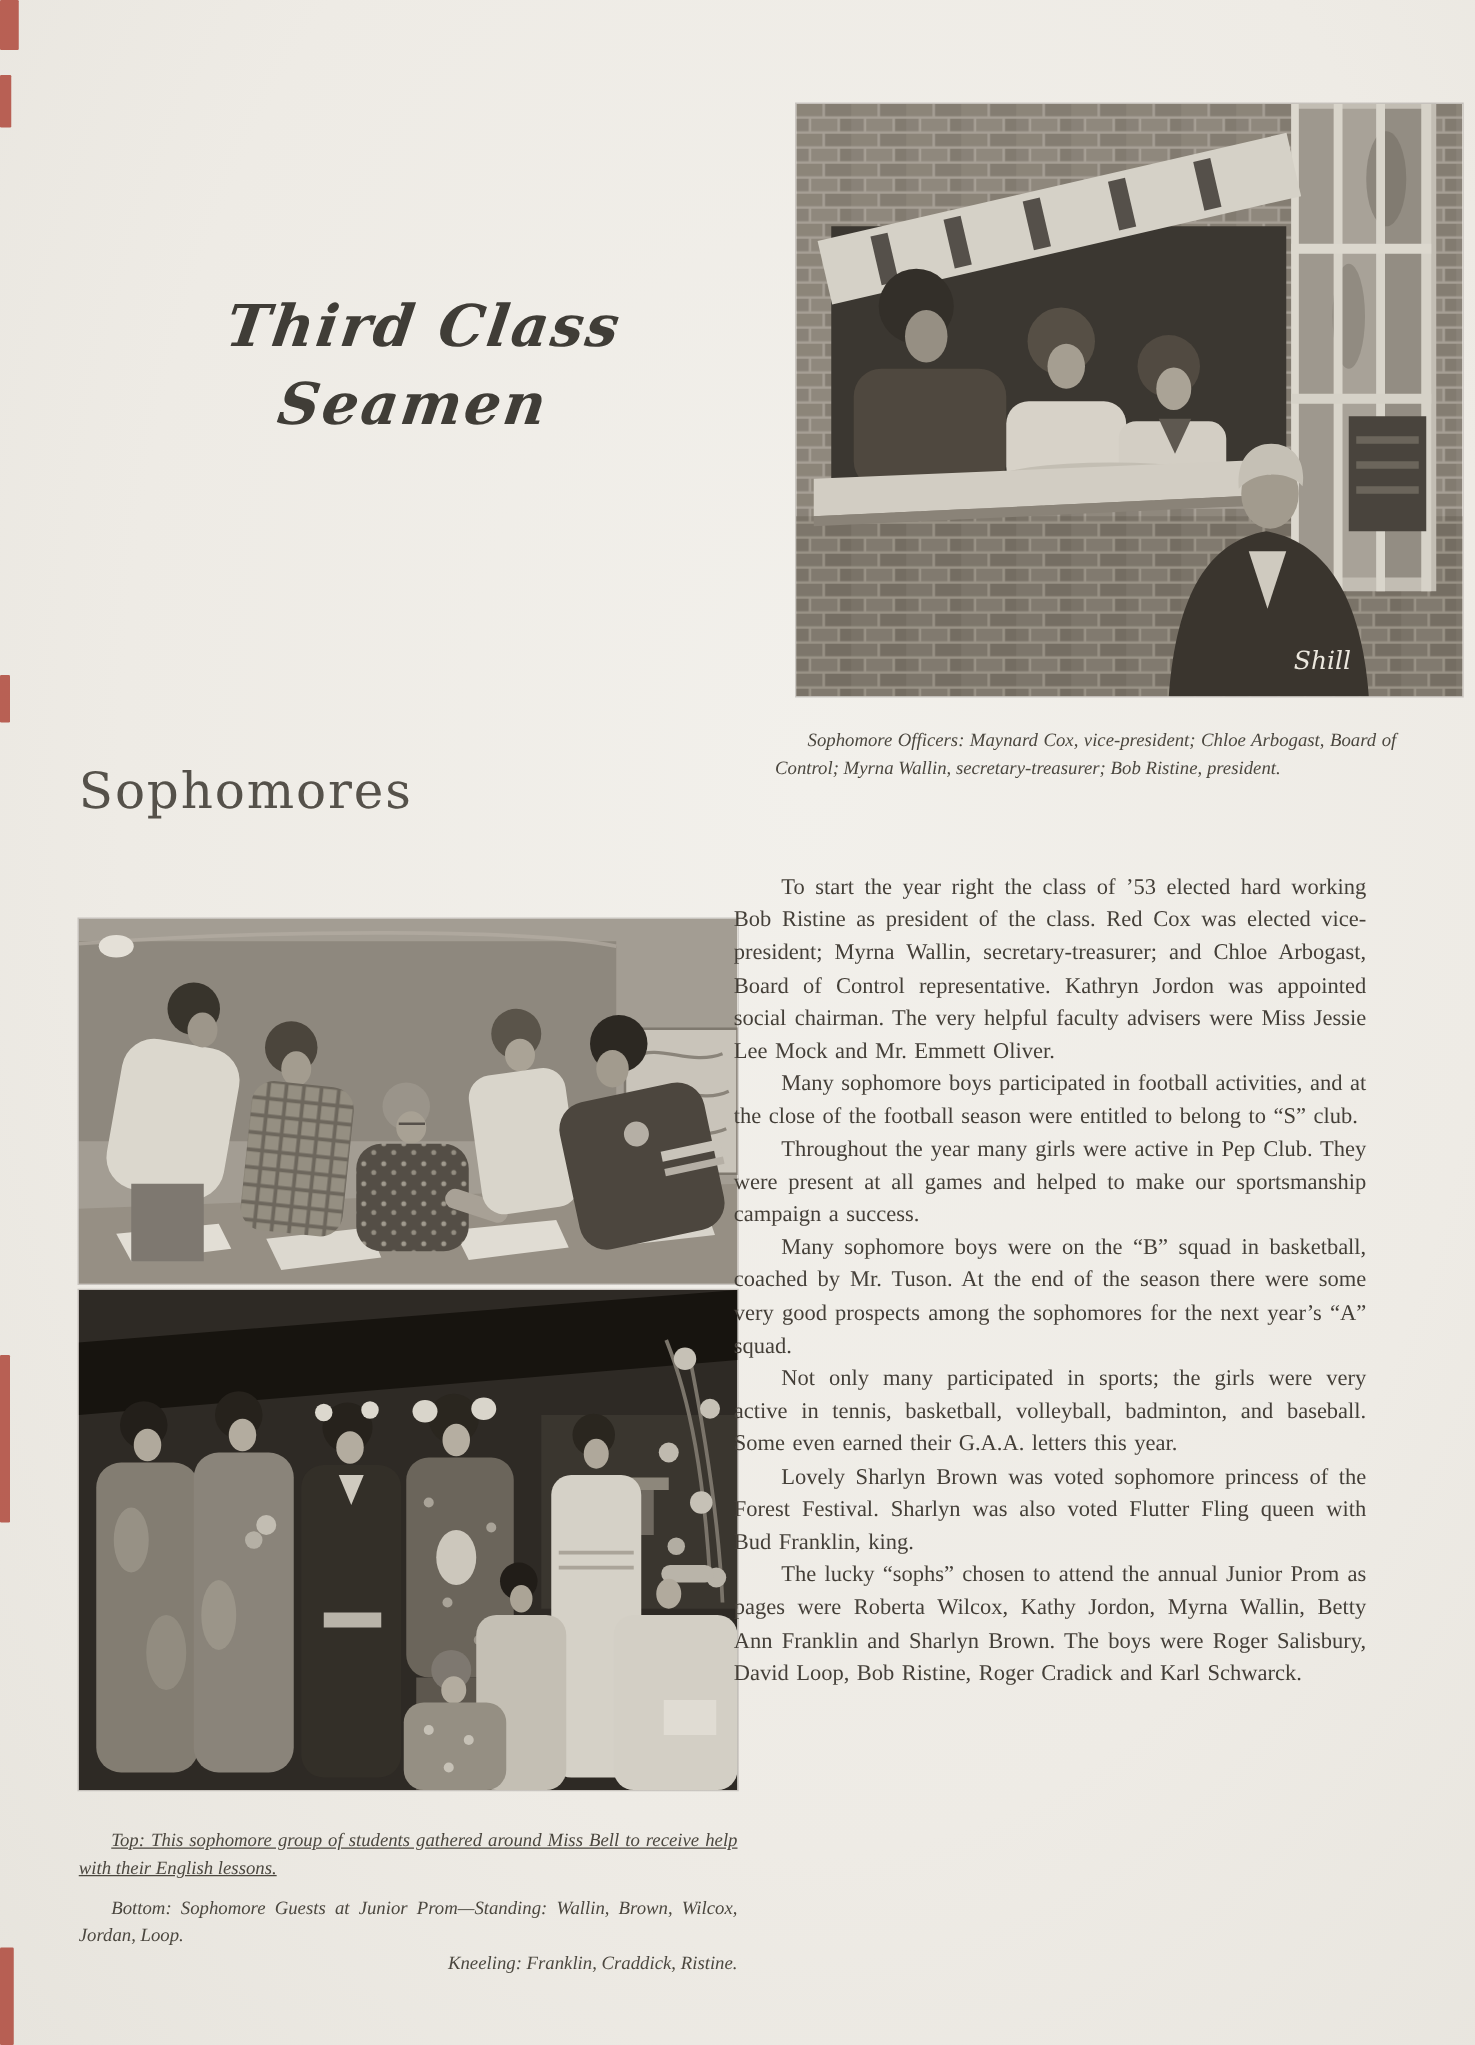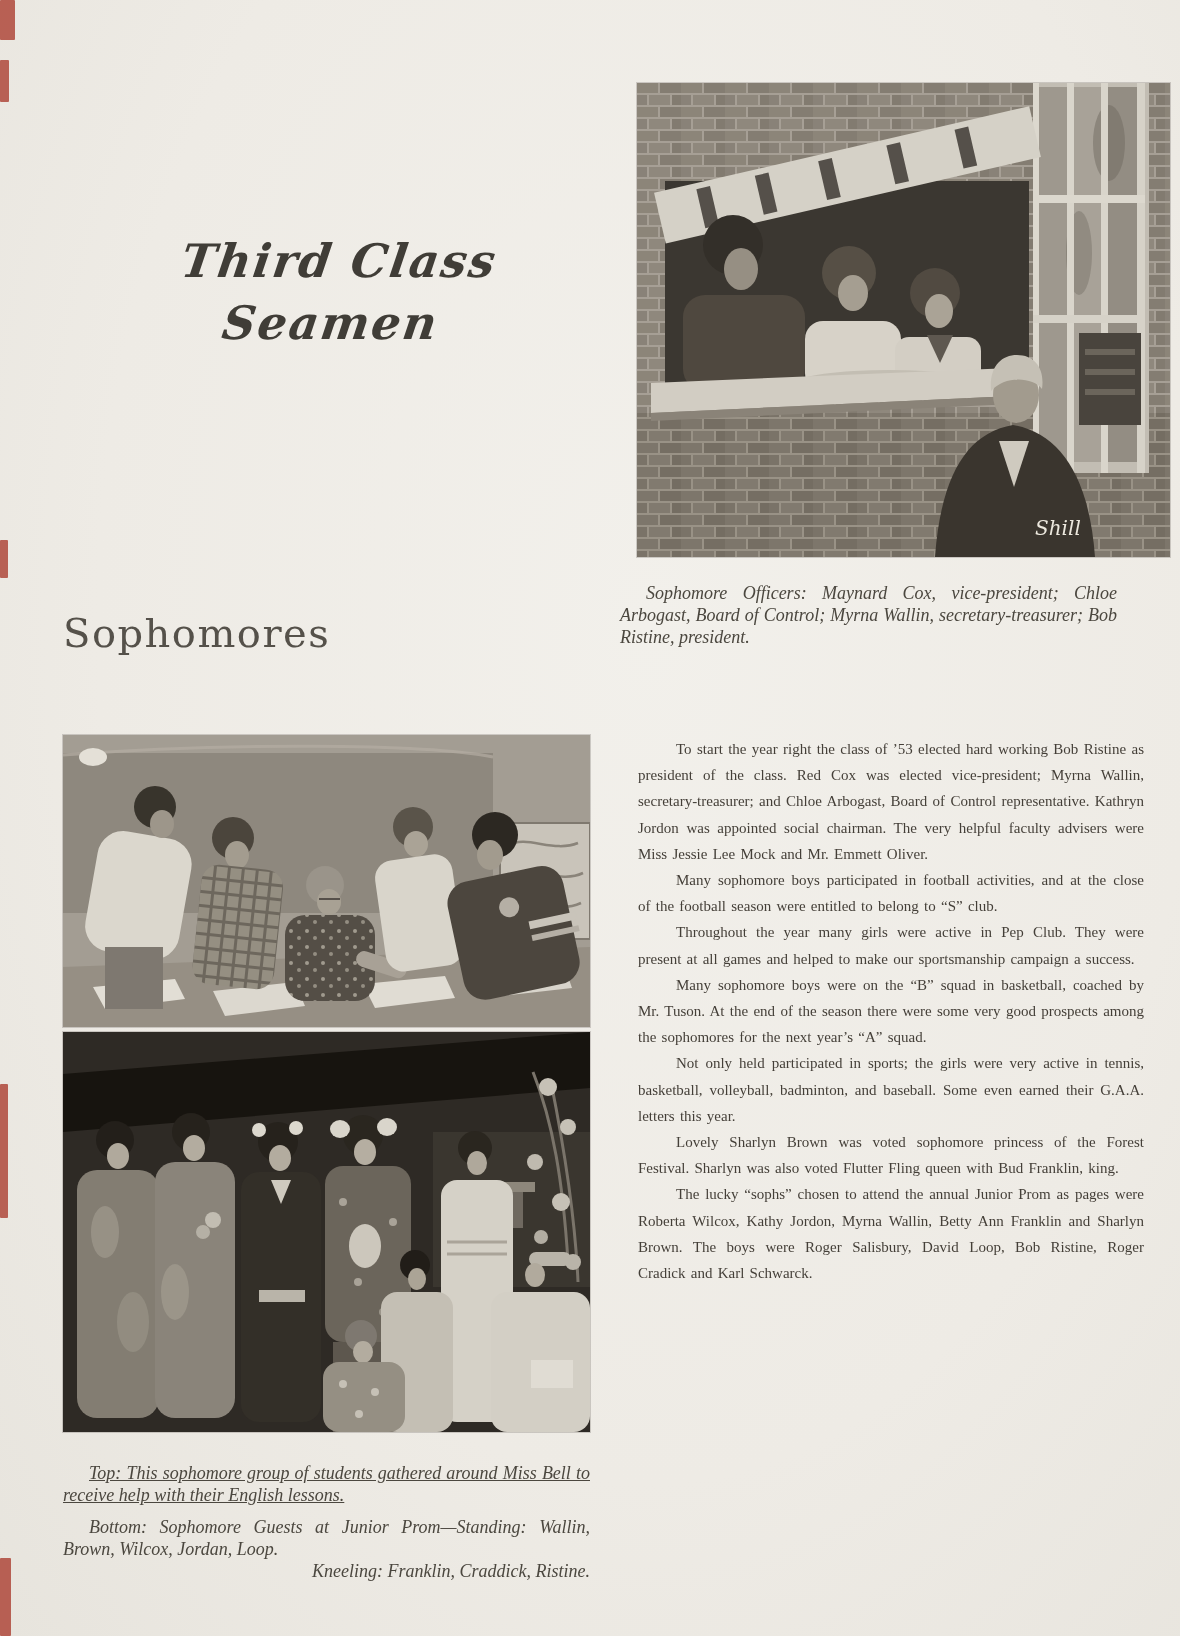--- a/index.html
+++ b/index.html
@@ -22,32 +22,32 @@
     font-family:"DejaVu Serif",serif;font-size:40px;color:#55514a;letter-spacing:1.5px;
   }
   
   .photo{box-shadow:0 0 0 1px rgba(90,85,78,.25);}
   .photo svg{display:block;width:100%;height:100%;}
   .officers-photo{left:637px;top:83px;width:533px;height:474px;}
   .classroom-photo{left:63px;top:735px;width:527px;height:292px;}
   .prom-photo{left:63px;top:1032px;width:527px;height:400px;}
   
   .caption{
-    font-style:italic;font-size:18px;line-height:22px;color:#4b473f;
+    font-style:italic;font-size:15px;line-height:22px;color:#4b473f;
     text-align:justify;
   }
   .caption p{margin:0;text-indent:26px;}
   .caption p.noindent{text-indent:0;padding-left:22px;text-align:right;}
   .officers-caption{left:620px;top:582px;width:497px;}
   .left-caption-top{left:63px;top:1462px;width:527px;text-decoration:underline;}
   .left-caption-bottom{left:63px;top:1516px;width:527px;}
   
   .bodycol{
-    left:638px;top:696px;width:506px;
-    font-size:15px;line-height:26.2px;text-align:justify;word-spacing:1.5px;color:#443f38;margin-top:40px;
+    left:587px;top:696px;width:506px;
+    font-size:18px;line-height:26.2px;text-align:justify;word-spacing:1.5px;color:#443f38;
   }
   .bodycol p{margin:0;text-indent:38px;}
   
   .scanmark{background:#a93a2c;opacity:.78;border-radius:1px;}
 </style>
 </head>
 <body>
 
 <div class="page">
 
@@ -284,18 +284,18 @@
   <div class="abs caption left-caption-bottom">
     <p>Bottom: Sophomore Guests at Junior Prom—Standing: Wallin, Brown, Wilcox, Jordan, Loop.</p>
     <p class="noindent">Kneeling: Franklin, Craddick, Ristine.</p>
   </div>
 
   <div class="abs bodycol">
     <p>To start the year right the class of ’53 elected hard working Bob Ristine as president of the class. Red Cox was elected vice-president; Myrna Wallin, secretary-treasurer; and Chloe Arbogast, Board of Control representative. Kathryn Jordon was appointed social chairman. The very helpful faculty advisers were Miss Jessie Lee Mock and Mr. Emmett Oliver.</p>
     <p>Many sophomore boys participated in football activities, and at the close of the football season were entitled to belong to “S” club.</p>
     <p>Throughout the year many girls were active in Pep Club. They were present at all games and helped to make our sportsmanship campaign a success.</p>
     <p>Many sophomore boys were on the “B” squad in basketball, coached by Mr. Tuson. At the end of the season there were some very good prospects among the sophomores for the next year’s “A” squad.</p>
-    <p>Not only held participated in sports; the girls were very active in tennis, basketball, volleyball, badminton, and baseball. Some even earned their G.A.A. letters this year.</p>
+    <p>Not only many participated in sports; the girls were very active in tennis, basketball, volleyball, badminton, and baseball. Some even earned their G.A.A. letters this year.</p>
     <p>Lovely Sharlyn Brown was voted sophomore princess of the Forest Festival. Sharlyn was also voted Flutter Fling queen with Bud Franklin, king.</p>
     <p>The lucky “sophs” chosen to attend the annual Junior Prom as pages were Roberta Wilcox, Kathy Jordon, Myrna Wallin, Betty Ann Franklin and Sharlyn Brown. The boys were Roger Salisbury, David Loop, Bob Ristine, Roger Cradick and Karl Schwarck.</p>
   </div>
 
 </div>
 
 </body></html>

